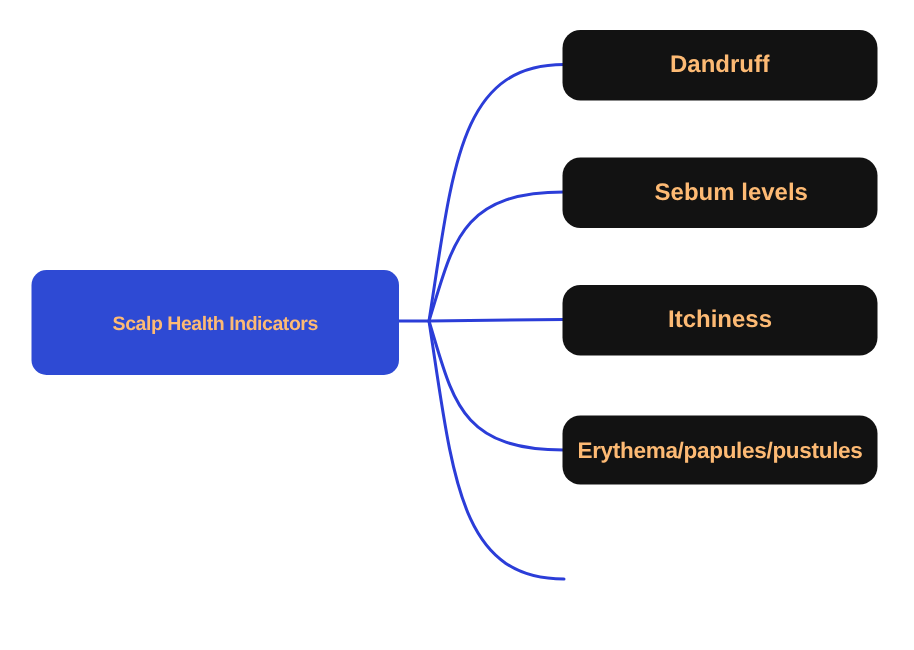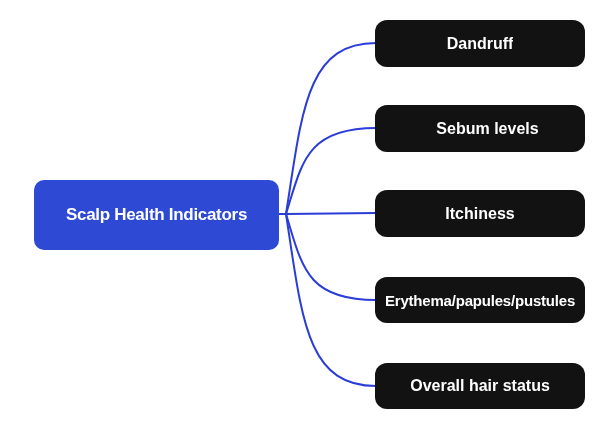--- a/index.html
+++ b/index.html
@@ -21,34 +21,34 @@
     top: 0;
     width: 609px;
     height: 433px;
   }
   .node {
     position: absolute;
     display: flex;
     align-items: center;
     justify-content: center;
     box-sizing: border-box;
-    color: #ffffff;
+    color: #fdba74;
     font-weight: bold;
     text-align: center;
     white-space: nowrap;
     overflow: hidden;
   }
   .root {
-    left: 34px;
+    left: 21px;
     top: 180px;
     width: 245px;
     height: 70px;
     background: #2E4AD4;
     border-radius: 10px;
-    font-size: 17px;
+    font-size: 13px;
     letter-spacing: -0.3px;
     padding: 0 2px;
   }
   .branch {
     left: 375px;
     width: 210px;
     height: 47px;
     background: #121212;
     border-radius: 12px;
     font-size: 16px;
@@ -94,17 +94,14 @@
   </div>
 
   <div class="node branch b3">
     <span>Itchiness</span>
   </div>
 
   <div class="node branch b4">
     <span>Erythema/papules/pustules</span>
   </div>
 
-  <div class="node branch b5">
-    <span>Overall hair status</span>
-  </div>
 
 </div>
 
 </body></html>

